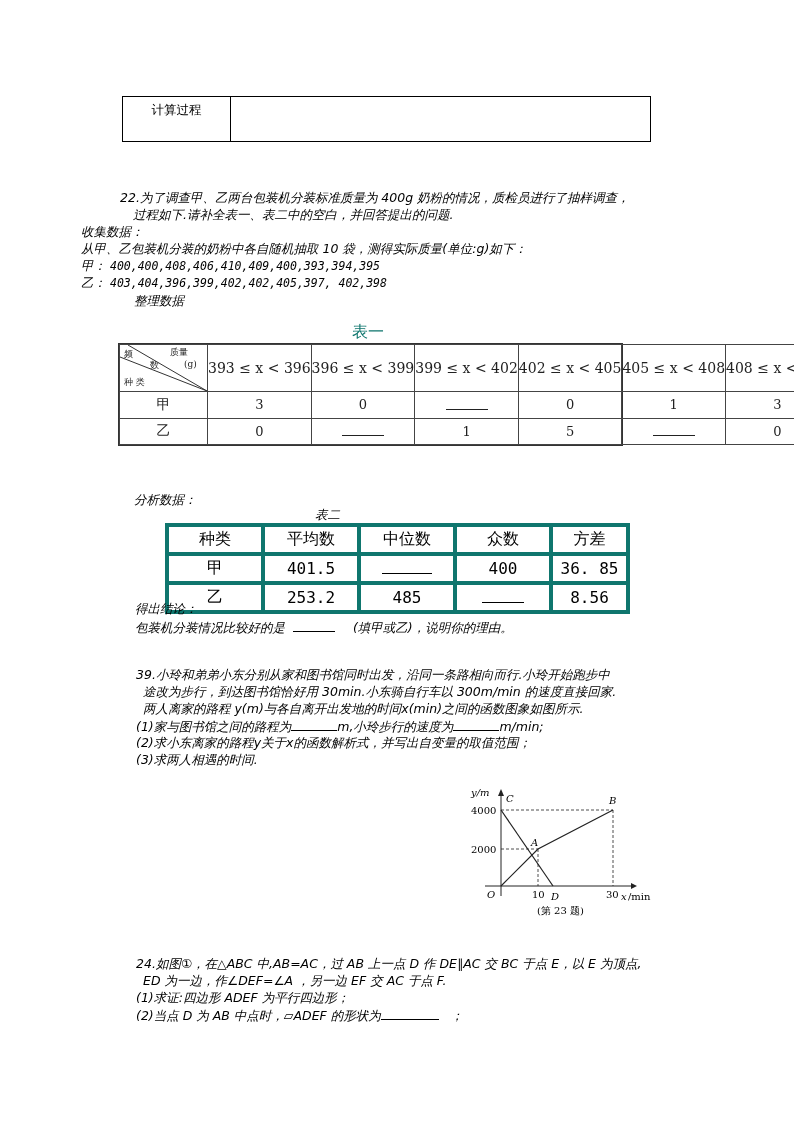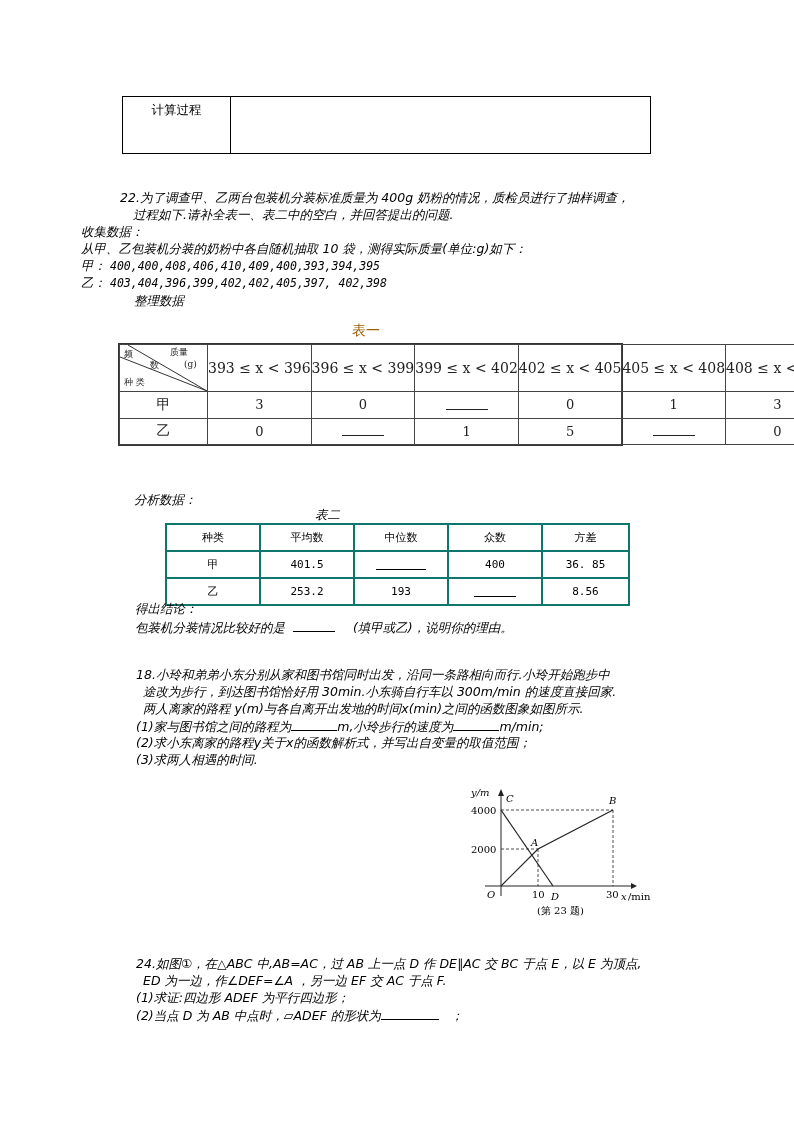--- a/index.html
+++ b/index.html
@@ -3,37 +3,37 @@
 <meta charset="utf-8">
 <style>
   html, body { margin:0; padding:0; background:#ffffff; }
   body { width:794px; height:1123px; position:relative; overflow:hidden;
          font-family:"DejaVu Sans", "Liberation Sans", sans-serif; color:#000; }
   .abs { position:absolute; }
   .t { font-size:12.5px; line-height:16px; white-space:nowrap;font-style:italic; }
   .mono { font-family:"DejaVu Sans Mono", "Liberation Mono", monospace; font-size:11.5px; }
 
   
-  .calc { left:122px; top:96px; width:529px; height:58px; border:1px solid #000; box-sizing:border-box; }
+  .calc { left:122px; top:96px; width:529px; height:46px; border:1px solid #000; box-sizing:border-box; }
   .calc .c1 { position:absolute; left:0; top:0; width:108px; height:100%; border-right:1px solid #000; box-sizing:border-box; text-align:center; padding-top:5px; font-size:12.5px; }
 
   
   .t1 { left:118px; top:343px; width:505px; height:103px; border:1.5px solid #333; box-sizing:border-box; }
   .t1 table { border-collapse:collapse; width:100%; height:100%; }
   .t1 td { border:1px solid #444; text-align:center; font-family:"DejaVu Serif", "Liberation Serif", serif; font-size:13px; color:#222; padding:0; }
   .t1 td.hd { font-size:14px; white-space:nowrap; }
   .t1 .blank { display:inline-block; width:42px; border-bottom:1.5px solid #222; height:12px; }
   .diag { position:relative; width:87px; height:46px; }
   .diag svg { position:absolute; left:0; top:0; }
   .diag span { position:absolute; font-size:9px; font-family:"DejaVu Serif", serif; color:#222; }
 
   
   .t2 { left:165px; top:523px; width:465px; }
   .t2 table { border-collapse:collapse; width:100%; }
-  .t2 td { border:2px solid #0f766e; text-align:center; font-size:11px; height:25px; padding:0; }
+  .t2 td { border:4px solid #0f766e; text-align:center; font-size:16px; height:25px; padding:0; }
   .t2 .blank2 { display:inline-block; width:50px; border-bottom:1px solid #000; height:13px; }
 
   .ul { display:inline-block; border-bottom:1px solid #000; height:12px; vertical-align:baseline; }
 
   .graph { left:463px; top:786px; width:200px; height:118px; }
   .caption { left:537px; top:904px; font-size:10px; font-family:"DejaVu Serif", serif; }
 </style>
 </head>
 <body>
 
@@ -48,21 +48,21 @@
 <div class="abs t" style="left:81px;top:258px;">
   <span>甲：</span>
   <span class="mono">400,400,408,406,410,409,400,393,394,395</span>
 </div>
 <div class="abs t" style="left:81px;top:275px;">
   <span>乙：</span>
   <span class="mono">403,404,396,399,402,402,405,397, 402,398</span>
 </div>
 <div class="abs t" style="left:134px;top:293px;">整理数据</div>
 
-<div class="abs" style="left:352px;top:322px;font-size:14px;font-family:Liberation Sans, sans-serif;color:#a16207;">表一</div>
+<div class="abs" style="left:352px;top:322px;font-size:16px;font-family:Liberation Sans, sans-serif;color:#0f766e;">表一</div>
 <div class="abs t1">
   <table>
     <tbody>
         <tr style="height:46px;">
       <td style="width:87px;">
         <div class="diag">
           <svg width="87" height="46">
             <line x1="0" y1="12" x2="87" y2="46" stroke="#333" stroke-width="1"></line>
             <line x1="8" y1="0" x2="87" y2="46" stroke="#333" stroke-width="1"></line>
           </svg>
@@ -117,36 +117,36 @@
     <tr>
       <td>甲</td>
       <td class="mono">401.5</td>
       <td><span class="blank2"></span></td>
       <td class="mono">400</td>
       <td class="mono">36. 85</td>
     </tr>
     <tr>
       <td>乙</td>
       <td class="mono">253.2</td>
-      <td class="mono">193</td>
+      <td class="mono">485</td>
       <td><span class="blank2" style="width:42px;"></span></td>
       <td class="mono">8.56</td>
     </tr>
   </tbody>
     </table>
 </div>
 
 <div class="abs t" style="left:135px;top:601px;">得出结论：</div>
 <div class="abs t" style="left:135px;top:619px;">
   <span>包装机分装情况比较好的是</span>
   <span class="ul" style="width:42px;margin:0 14px 0 4px;"></span>
   <span>(填甲或乙)，说明你的理由。</span>
 </div>
 
-<div class="abs t" style="left:136px;top:667px;">18.小玲和弟弟小东分别从家和图书馆同时出发，沿同一条路相向而行.小玲开始跑步中</div>
+<div class="abs t" style="left:136px;top:667px;">39.小玲和弟弟小东分别从家和图书馆同时出发，沿同一条路相向而行.小玲开始跑步中</div>
 <div class="abs t" style="left:143px;top:684px;">途改为步行，到达图书馆恰好用 30min.小东骑自行车以 300m/min 的速度直接回家.</div>
 <div class="abs t" style="left:143px;top:701px;">两人离家的路程 y(m)与各自离开出发地的时间x(min)之间的函数图象如图所示.</div>
 <div class="abs t" style="left:136px;top:718px;">
   <span>(1)家与图书馆之间的路程为</span><span class="ul" style="width:46px;"></span><span>m,小玲步行的速度为</span><span class="ul" style="width:46px;"></span><span>m/min;</span>
 </div>
 <div class="abs t" style="left:136px;top:735px;">(2)求小东离家的路程y关于x的函数解析式，并写出自变量的取值范围；</div>
 <div class="abs t" style="left:136px;top:752px;">(3)求两人相遇的时间.</div>
 
 <div class="abs graph">
   <svg width="200" height="118" viewBox="0 0 200 118" style="font-family:'DejaVu Serif',serif;">

